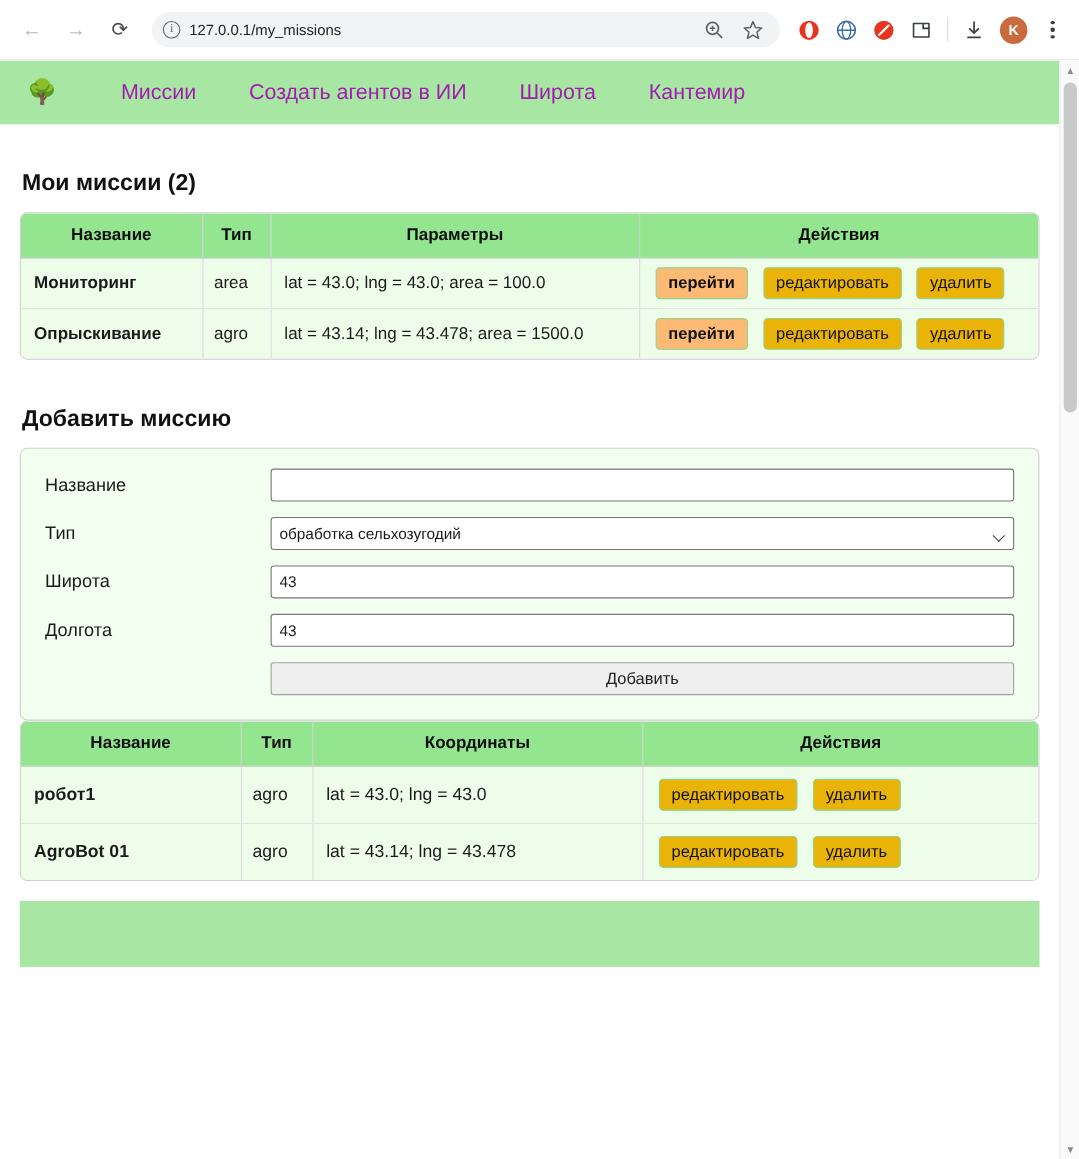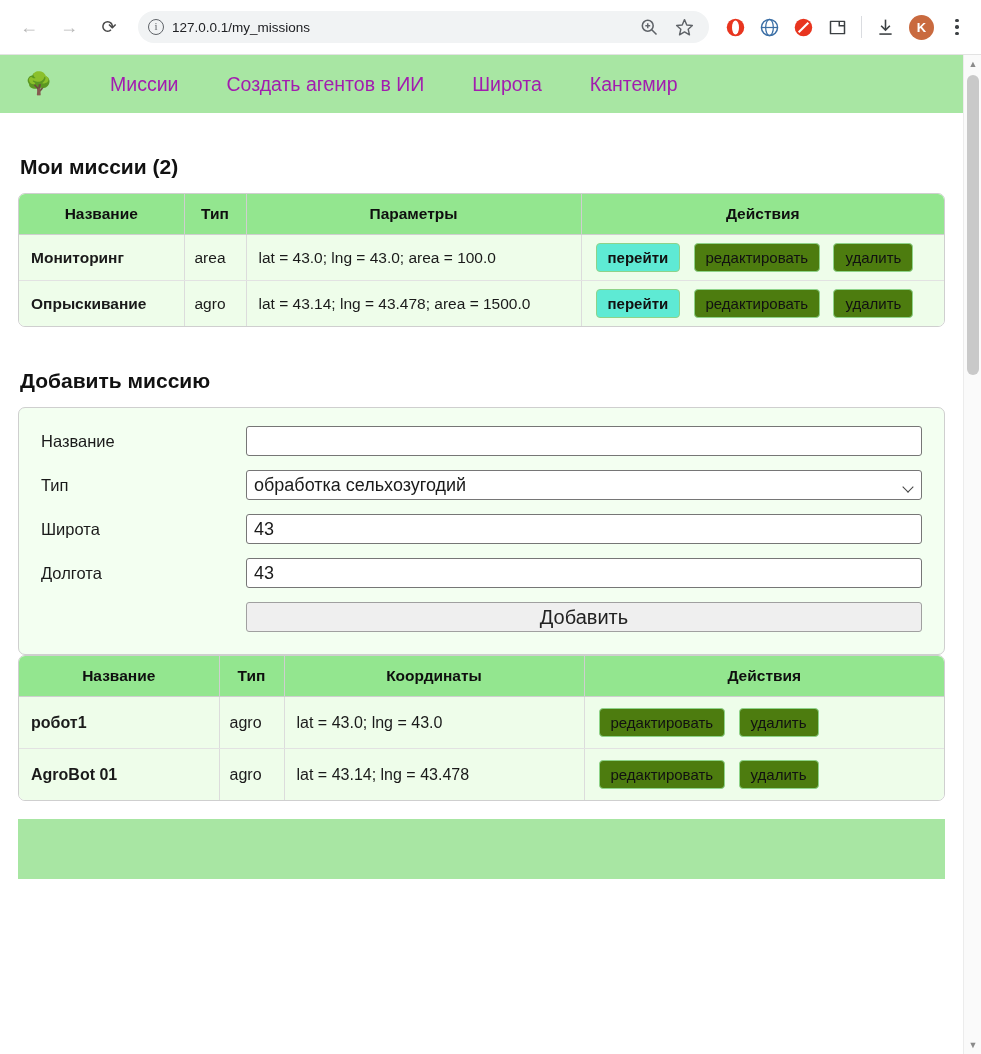--- a/index.html
+++ b/index.html
@@ -186,31 +186,31 @@
   }
   tbody tr:last-child td { border-bottom: none; }
   tbody td:last-child { border-right: none; }
   td.name { font-weight: bold; padding-left: 12px; }
   td.type { text-align: left; padding-left: 10px; }
   td.params { padding-left: 12px; margin-top: 19px; }
   td.actions { padding-left: 14px; }
 
   .btn {
     display: inline-block;
-    background: #4d7c0f;
+    background: #eab308;
     border: 1px solid #8ed389;
     border-radius: 4px;
     padding: 5px 11px;
     font-size: 15px;
     color: #111;
     margin-right: 9px;
     cursor: pointer;
     font-family: "Liberation Sans", sans-serif;
   }
-  .btn.primary { font-weight: bold; background: #5eead4; }
+  .btn.primary { font-weight: bold; background: #fdba74; }
   .btn:last-child { margin-right: 0; }
 
   
   .form-card {
     border: 1px solid #cfcfcf;
     border-radius: 7px;
     background: #f3fff1;
     padding: 18px 22px 22px 22px;
   }
   .form-row {
@@ -224,21 +224,21 @@
     font-size: 16.5px;
     color: #1a1a1a;
     flex: none;
   }
   .form-row input[type="text"], .form-row select {
     flex: 1 1 auto;
     height: 30px;
     border: 1px solid #767676;
     border-radius: 3px;
     background: #ffffff;
-    font-size: 18px;
+    font-size: 14px;
     padding: 0 7px;
     font-family: "Liberation Sans", sans-serif;
     color: #1a1a1a;
   }
   .form-row select {
     height: 30px;
     appearance: none;
     background-image: none;
     padding-right: 22px;
   }
@@ -254,21 +254,21 @@
     pointer-events: none;
   }
   .submit-row { display: flex; }
   .submit-row .spacer { width: 205px; flex: none; }
   .submit-btn {
     flex: 1 1 auto;
     height: 30px;
     background: #efefef;
     border: 1px solid #a0a0a0;
     border-radius: 3px;
-    font-size: 20px;
+    font-size: 15px;
     color: #222;
     cursor: pointer;
     font-family: "Liberation Sans", sans-serif;
   }
 
   
   .robots td { padding-top: 11px; padding-bottom: 11px; font-size: 16px; }
   .robots td.name { font-weight: bold; }
 
   .footer-strip {

